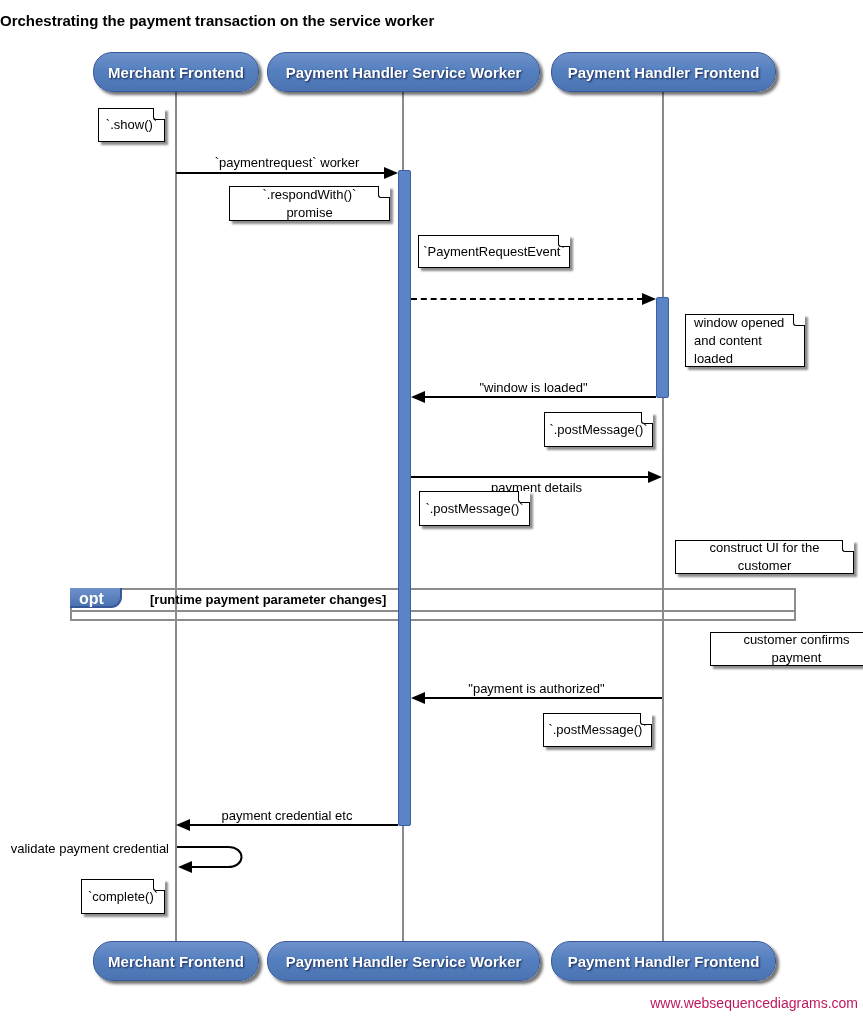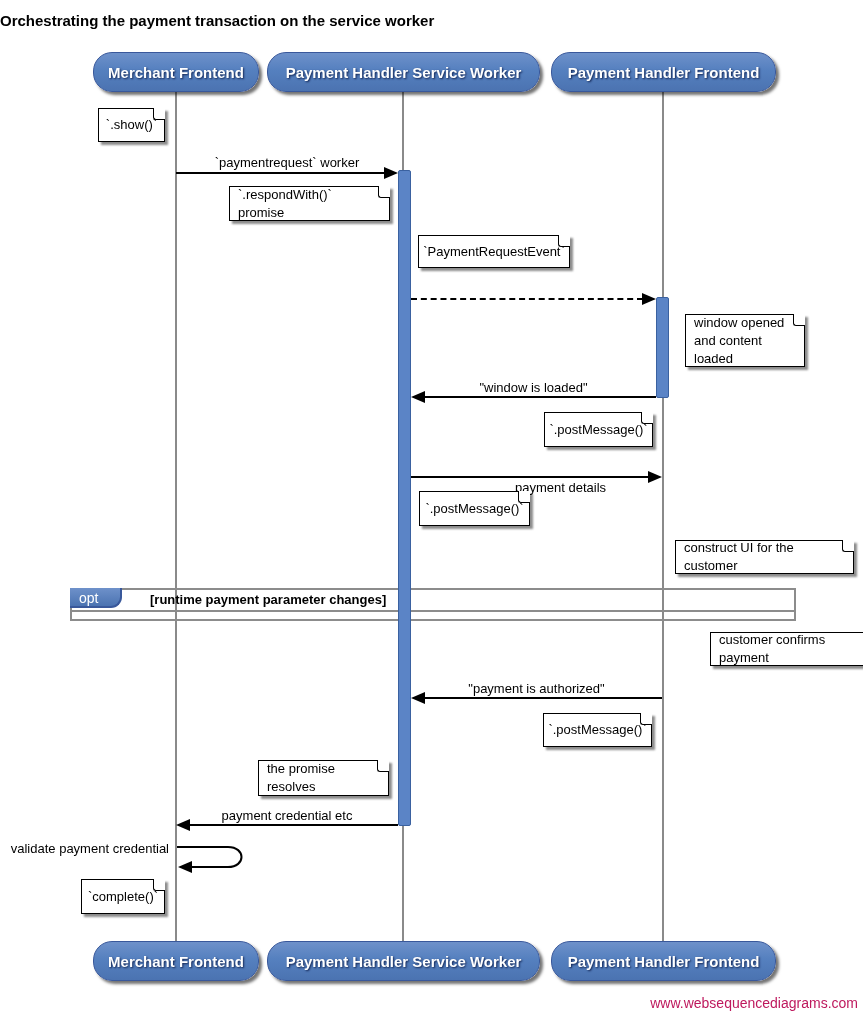--- a/index.html
+++ b/index.html
@@ -27,21 +27,21 @@
   .activation{
     position:absolute;width:13px;box-sizing:border-box;z-index:3;
     background:#5b84c6;border:1px solid #3a61a0;border-radius:2px;
   }
   
   .note{
     position:absolute;box-sizing:border-box;z-index:5;
     background:#fff;border:1px solid #000;
     box-shadow:3px 3px 2px rgba(0,0,0,0.45);
     font-size:13px;display:flex;align-items:center;justify-content:center;
-    padding:3px 8px;white-space:pre-line;line-height:18px;
+    text-align:center;padding:3px 8px;white-space:pre-line;line-height:18px;
   }
   .note.left{justify-content:flex-start;text-align:left;}
   .fold{
     position:absolute;top:-1px;right:-1px;width:11px;height:11px;
     background:#fff;border-left:1px solid #000;border-bottom:1px solid #000;
     border-bottom-left-radius:3px;
   }
   
   .mline{position:absolute;height:0;border-top:2px solid #000;z-index:4;}
   .mline.dashed{border-top-style:dashed;}
@@ -56,21 +56,21 @@
   .frag{
     position:absolute;box-sizing:border-box;z-index:2;
     border:2px solid #8c8c8c;background:transparent;
   }
   .frag-divider{position:absolute;left:0;right:0;top:20px;height:0;border-top:2px solid #8c8c8c;}
   .frag-tab{
     position:absolute;left:-2px;top:-2px;width:52px;height:19px;box-sizing:border-box;
     background:linear-gradient(180deg,#6e91ca,#4b73b1);
     border-right:2px solid #39589b;border-bottom:2px solid #39589b;
     border-radius:0 0 11px 0;
-    color:#fff;font-size:14px;font-weight:normal;padding:2px 0 16px 9px;
+    color:#fff;font-size:16px;font-weight:bold;padding:2px 0 16px 9px;
   }
   .frag-cond{position:absolute;left:78px;top:2px;font-size:13px;font-weight:bold;white-space:nowrap;}
   .watermark{position:absolute;right:5px;top:995px;font-size:14px;color:#be185d;z-index:6;}
 </style>
 </head>
 <body>
 
 <div class="canvas">
 
   <div class="title">Orchestrating the payment transaction on the service worker</div>
@@ -112,21 +112,21 @@
   <div class="mline" style="left:176px;top:172px;width:209px;"></div>
   <div class="ah right" style="left:384px;top:167px;"></div>
 
   <div class="mline dashed" style="left:411px;top:298px;width:232px;"></div>
   <div class="ah right" style="left:642px;top:293px;"></div>
 
   <div class="mlabel" style="left:411px;top:380px;width:245px;">"window is loaded"</div>
   <div class="mline" style="left:424px;top:396px;width:232px;"></div>
   <div class="ah left" style="left:411px;top:391px;"></div>
 
-  <div class="mlabel" style="left:411px;top:480px;width:251px;padding-left:24px;">payment details</div>
+  <div class="mlabel" style="left:411px;top:480px;width:251px;">payment details</div>
   <div class="mline" style="left:411px;top:476px;width:238px;"></div>
   <div class="ah right" style="left:648px;top:471px;"></div>
 
   <div class="mlabel" style="left:411px;top:681px;width:251px;">"payment is authorized"</div>
   <div class="mline" style="left:424px;top:697px;width:238px;"></div>
   <div class="ah left" style="left:411px;top:692px;"></div>
 
   <div class="mlabel" style="left:176px;top:808px;width:222px;">payment credential etc</div>
   <div class="mline" style="left:189px;top:824px;width:209px;"></div>
   <div class="ah left" style="left:176px;top:819px;"></div>
@@ -167,23 +167,20 @@
     <span>construct UI for the customer</span></div>
 
   <div class="note" style="left:674px;top:632px;width:173px;height:34px;margin-left:36px;">
     <span class="fold"></span>
     <span>customer confirms payment</span></div>
 
   <div class="note" style="left:543px;top:713px;width:109px;height:34px;">
     <span class="fold"></span>
     <span>`.postMessage()`</span></div>
 
-  <div class="note" style="left:258px;top:760px;width:131px;height:36px;">
-    <span class="fold"></span>
-    <span>the promise resolves</span></div>
 
   <div class="note" style="left:81px;top:879px;width:84px;height:35px;">
     <span class="fold"></span>
     <span>`complete()`</span></div>
 
   <div class="watermark">www.websequencediagrams.com</div>
 
 </div>
 
 </body></html>

